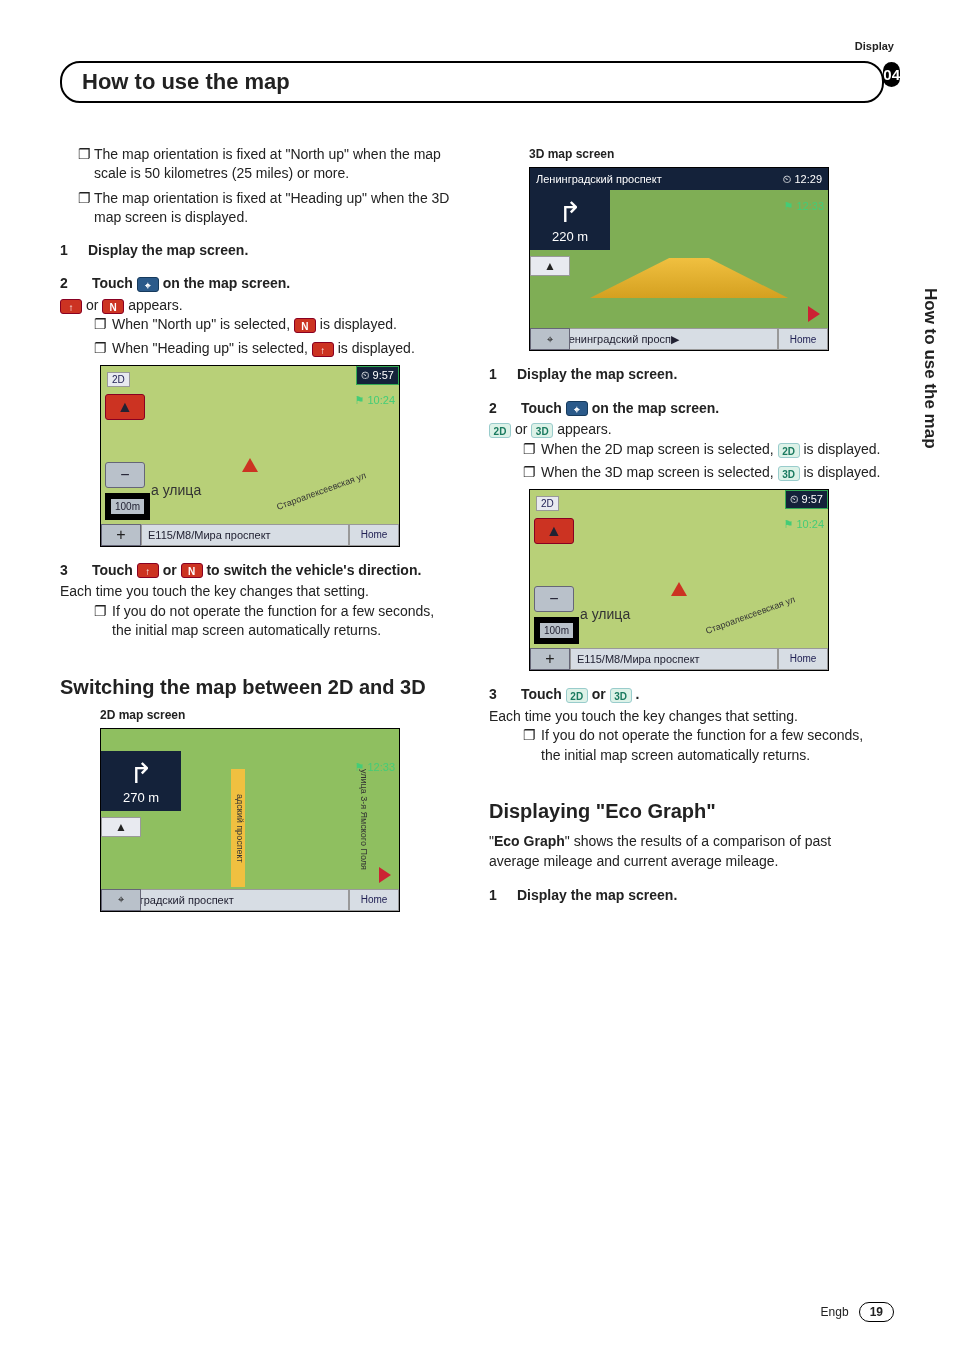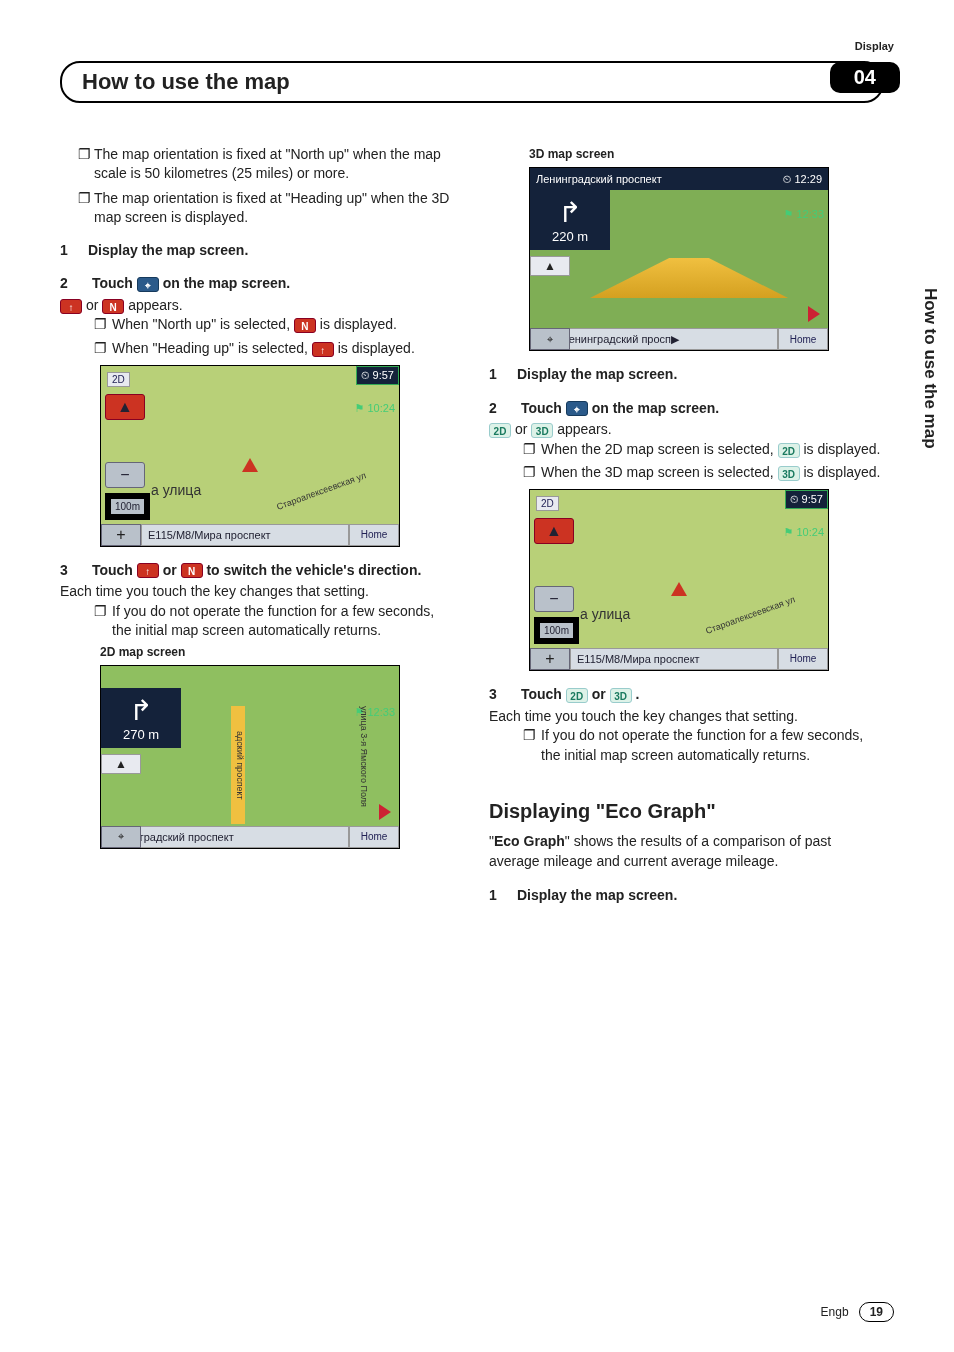--- a/index.html
+++ b/index.html
@@ -1,19 +1,19 @@
 <!DOCTYPE html>
 <html><head>
 <meta charset="utf-8">
 <style>
   * { box-sizing: border-box; margin: 0; padding: 0; }
   body { font-family: Arial, Helvetica, sans-serif; font-size: 14px; color: #222; width: 954px; height: 1352px; position: relative; background: #fff; }
   .page { padding: 55px 60px 40px 60px; }
   .chapter-label { position: absolute; top: 40px; right: 60px; font-size: 11px; font-weight: bold; }
-  .chapter-badge { position: absolute; top: 62px; right: 54px; background: #000; color: #fff; border-radius: 10px 10px 10px 10px; padding: 4px 24px; font-weight: bold; font-size: 20px; }
+  .chapter-badge { position: absolute; top: 62px; right: 54px; background: #000; color: #fff; border-radius: 10px 10px 10px 10px; padding: 4px 0; font-weight: bold; font-size: 15px; }
   .title-row { border: 2px solid #000; border-radius: 20px; padding: 6px 20px; margin-right: 10px; margin-top: 6px; position: relative; }
   .title-row h1 { font-size: 22px; font-weight: 800; }
   .side-tab { position: absolute; right: 10px; top: 280px; writing-mode: vertical-rl; font-weight: bold; font-size: 17px; background: #fff; padding: 8px 4px; }
   .cols { display: flex; gap: 34px; margin-top: 40px; }
   .col { width: 395px; }
   .bullet { display: flex; margin: 2px 0 6px 18px; line-height: 1.35; }
   .bullet .mark { width: 16px; flex-shrink: 0; }
   .step { font-weight: bold; margin-top: 14px; margin-bottom: 2px; line-height: 1.4; }
   .step .num { display: inline-block; width: 28px; }
   .inline-text { line-height: 1.4; }
@@ -27,21 +27,21 @@
   .sub-bullet { display: flex; margin-left: 34px; line-height: 1.4; margin-bottom: 4px; }
   .sub-bullet .mark { width: 18px; flex-shrink: 0; }
   .para { line-height: 1.4; margin-top: 2px; }
 
   
   .mapbox { width: 300px; border: 1px solid #000; background: #b8d078; position: relative; font-size: 11px; }
   .mapbox.small { height: 182px; }
   .mapbox.med { height: 184px; }
   .map-top { position:absolute; top:0; left:0; right:0; height:22px; background:#14223a; color:#fff; display:flex; justify-content:space-between; align-items:center; padding:0 6px; font-size:11px; }
   .map-time { position:absolute; top:0; right:0; background:#14223a; color:#fff; padding:2px 4px; font-size:11px; border:1px solid #3a5; }
-  .map-time2 { position:absolute; top:18px; right:0; color:#4c7; font-size:11px; padding:18px 4px; }
+  .map-time2 { position:absolute; top:18px; right:0; color:#4c7; font-size:11px; padding:10px 4px; }
   .map-corner { position:absolute; top:6px; left:6px; background:#e8eaf0; border:1px solid #999; padding:1px 4px; font-size:10px; color:#225; }
   .map-leftcol { position:absolute; top:28px; left:4px; width:40px; display:flex; flex-direction:column; gap:6px; }
   .map-leftbtn { background:#b9c1ca; border:1px solid #667; border-radius:3px; height:26px; display:flex; align-items:center; justify-content:center; font-size:16px; color:#223; }
   .map-direction { background:#cc3322; border:1px solid #802; }
   .map-bottom { position:absolute; bottom:0; left:0; right:0; height:22px; display:flex; }
   .map-bottom .plus { width:40px; background:#b9c1ca; border:1px solid #667; display:flex; align-items:center; justify-content:center; font-size:16px; }
   .map-bottom .road { flex:1; background:#d7dde4; border:1px solid #999; display:flex; align-items:center; padding:0 6px; color:#223; }
   .map-bottom .home { width:50px; background:#d7dde4; border:1px solid #999; display:flex; align-items:center; justify-content:center; color:#225; font-size:10px; }
   .map-street { position:absolute; left:50px; bottom:48px; color:#333; font-size:14px; }
   .map-diag { position:absolute; right:30px; bottom:50px; color:#333; font-size:9px; transform: rotate(-20deg); }
@@ -139,20 +139,21 @@
         <span>or</span>
         <span class="icon icon-red">N</span>
         <span>to switch the vehicle's direction.</span>
       </div>
       <div class="para">Each time you touch the key changes that setting.</div>
       <div class="sub-bullet">
           <span class="mark">❐</span>
           <span>If you do not operate the function for a few seconds, the initial map screen automatically returns.</span>
         </div>
 
+      <h2 class="subhead">Switching the map between 2D and 3D</h2>
       <div class="caption">2D map screen</div>
       <div class="screenshot">
         <div class="mapbox med" style="background:#8fbf60;">
           <div class="map-time2" style="top:22px;">⚑ <span>12:33</span></div>
           <div class="map-turnpanel">
             <div style="font-size:28px;">↱</div>
             <div class="dist">270 m</div>
           </div>
           <div class="map-barleft">▲</div>
           <div style="position:absolute; left:130px; top:40px; bottom:24px; width:14px; background:#f0c040; writing-mode:vertical-rl; font-size:9px; color:#333; text-align:center;">адский проспект</div>

